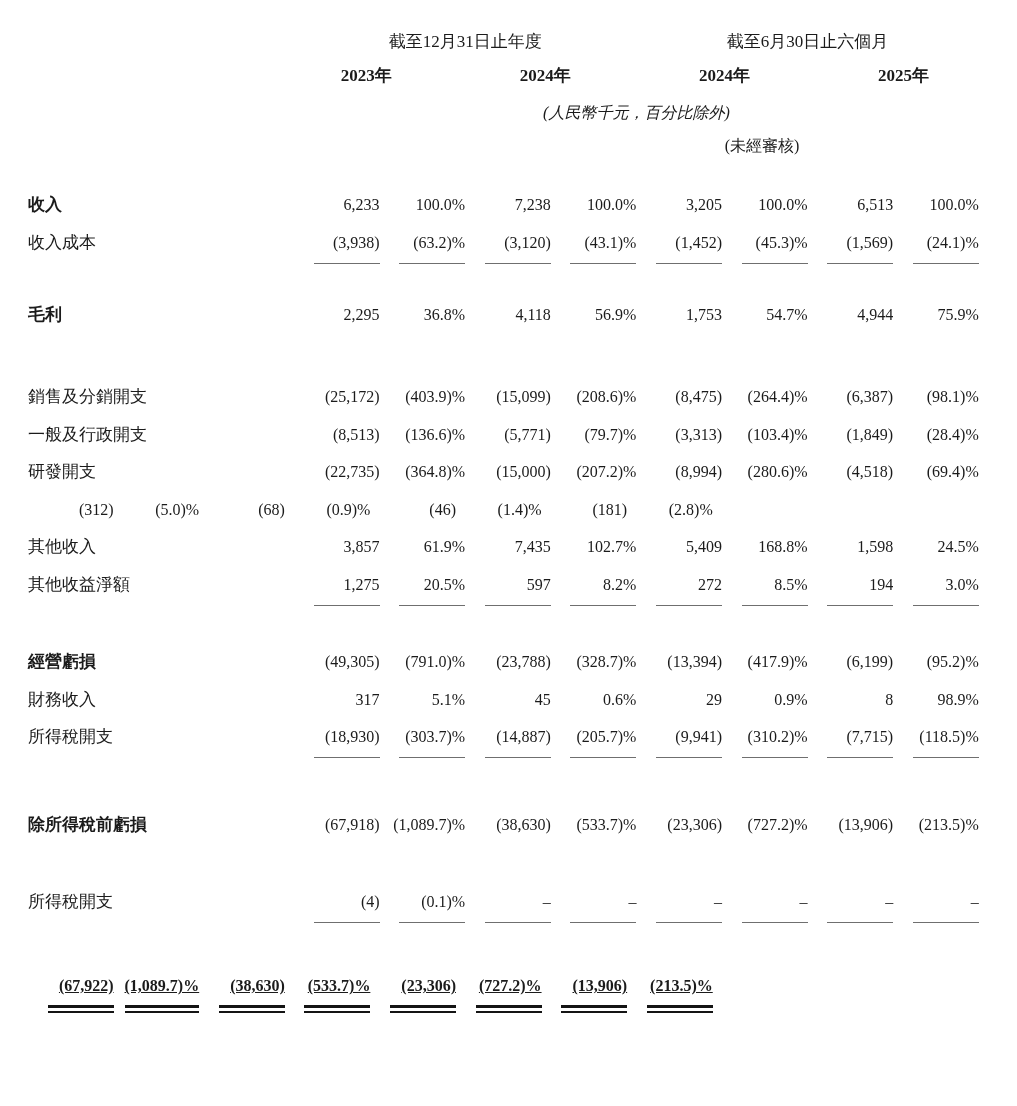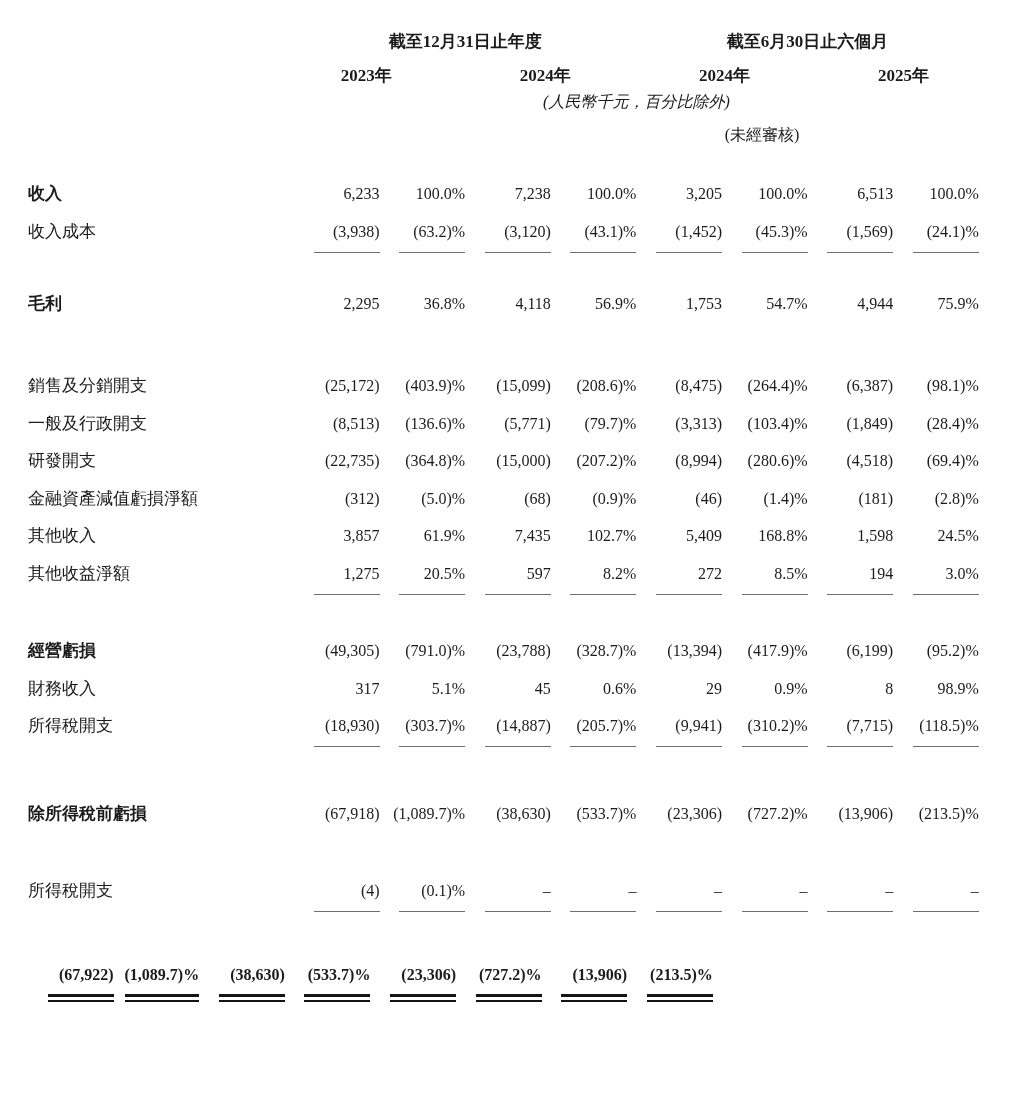--- a/index.html
+++ b/index.html
@@ -20,24 +20,24 @@
 
   
   .hrow, .row { display: flex; }
   .c-label { width: 266px; font-size: 17px; line-height: 26px; }
   .col  { width: 85.6px; text-align: right; font-size: 16px; line-height: 26px; }
   .span2 { width: 171.2px; text-align: center; }
   .span4 { width: 342.4px; text-align: center; }
   .span8 { width: 684.8px; text-align: center; }
 
   
-  .hrow.r1 .span4 { font-weight: 700; font-size: 17px; line-height: 24px; }
+  .hrow.r1 .span4 { font-weight: 400; font-size: 17px; line-height: 24px; }
   .hrow.r2 { margin-top: 10px; gap: 28px; }
   .hrow.r2 .span2 { font-weight: 700; font-size: 17px; line-height: 24px; }
-  .hrow.r3 { margin-top: 2px; }
+  .hrow.r3 { margin-top: 13px; }
   .hrow.r3 .span8 { font-style: italic; font-size: 16px; line-height: 24px; }
   .hrow.r4 { margin-top: 9px; align-items: center; }
   .hrow.r4 .span2.unaudited {
     font-size: 16px; line-height: 24px;
     transform: translateX(40px);
   }
 
   
   #rows { margin-top: 34px; }
   .row { margin-top: 11.5px; }
@@ -52,20 +52,21 @@
   .row.rule-single .val {
     border-bottom: 1.6px solid #6f6f6f;
     padding-bottom: 7px;
   }
   .row.rule-single .c-label { padding-bottom: 8.6px; }
 
   .row.rule-double .val {
     position: relative;
     border-bottom: 3.5px solid #141414;
     padding-bottom: 6px;
+    text-decoration: underline;
   }
   .row.rule-double .val::after {
     content: "";
     position: absolute;
     left: 0; right: 0;
     bottom: -7.5px;
     height: 2px;
     background: #141414;
   }
   .row.rule-double .c-label { padding-bottom: 9.5px; }
@@ -174,21 +175,20 @@
           <div class="col"><span class="val">(22,735)</span></div>
           <div class="col"><span class="val">(364.8)%</span></div>
           <div class="col"><span class="val">(15,000)</span></div>
           <div class="col"><span class="val">(207.2)%</span></div>
           <div class="col"><span class="val">(8,994)</span></div>
           <div class="col"><span class="val">(280.6)%</span></div>
           <div class="col"><span class="val">(4,518)</span></div>
           <div class="col"><span class="val">(69.4)%</span></div>
         </div>
         <div class="row">
-          <div class="c-label">金融資產減值虧損淨額</div>
           <div class="col"><span class="val">(312)</span></div>
           <div class="col"><span class="val">(5.0)%</span></div>
           <div class="col"><span class="val">(68)</span></div>
           <div class="col"><span class="val">(0.9)%</span></div>
           <div class="col"><span class="val">(46)</span></div>
           <div class="col"><span class="val">(1.4)%</span></div>
           <div class="col"><span class="val">(181)</span></div>
           <div class="col"><span class="val">(2.8)%</span></div>
         </div>
         <div class="row">

